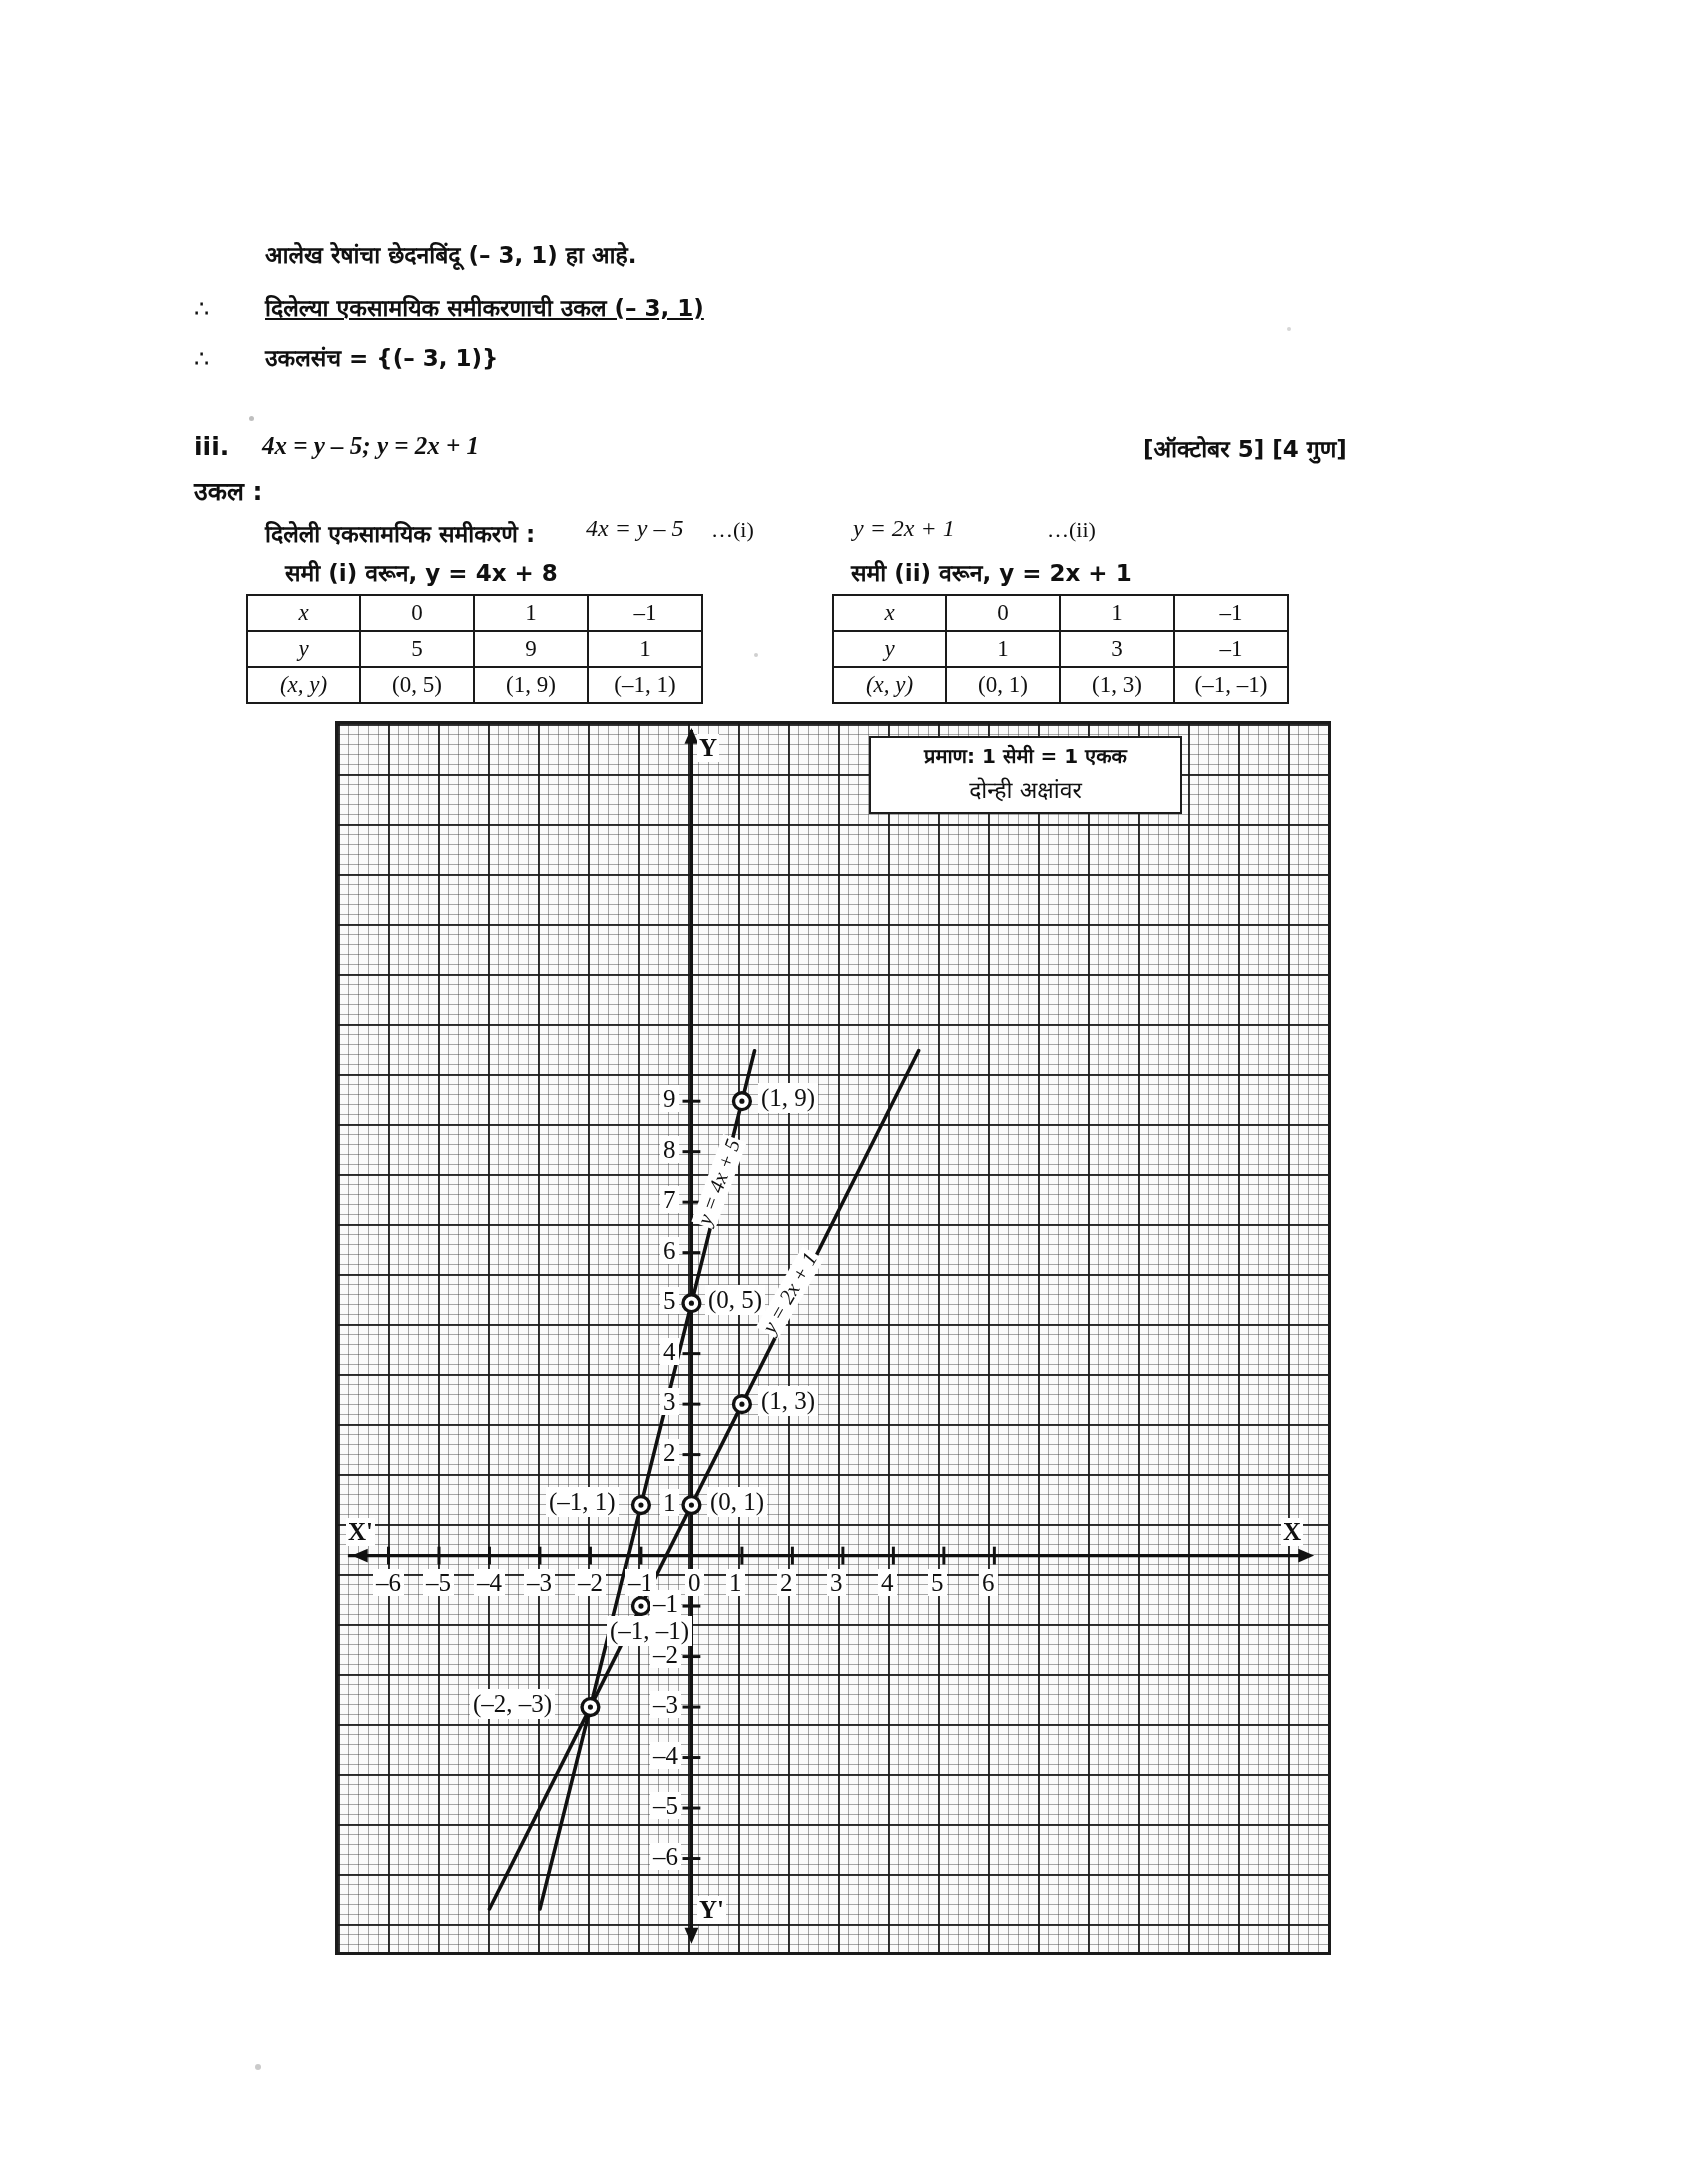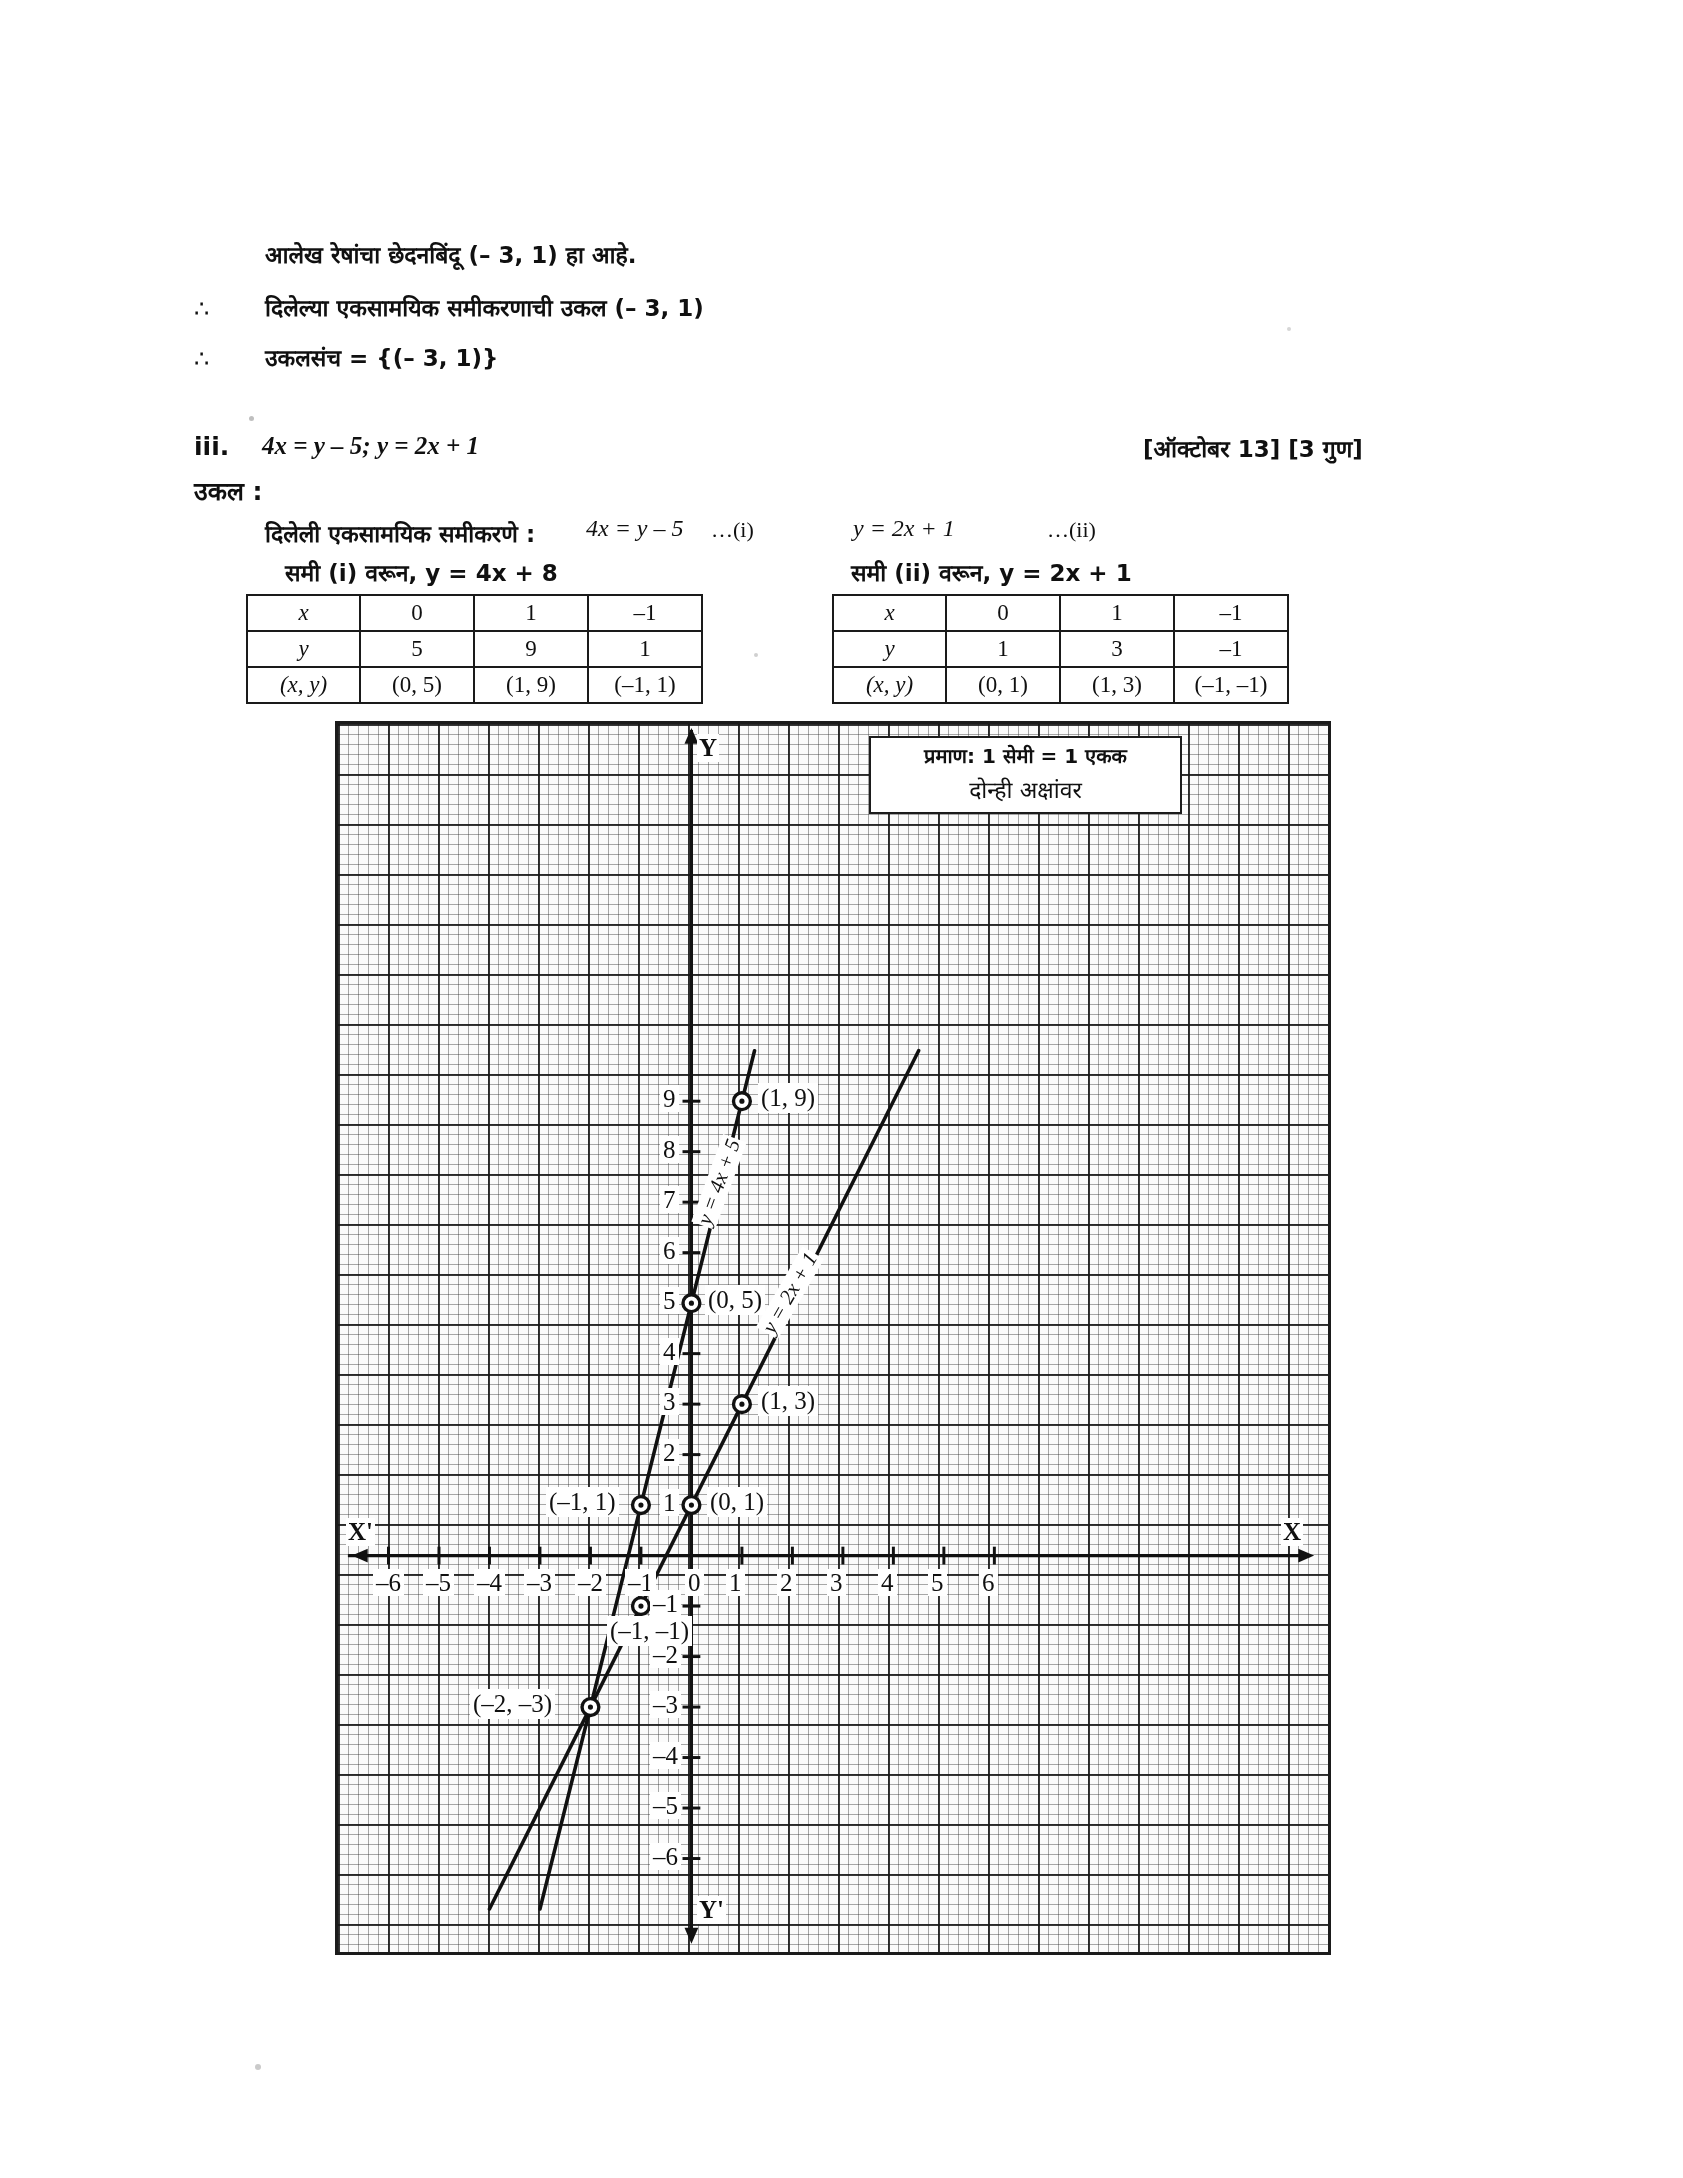--- a/index.html
+++ b/index.html
@@ -15,21 +15,21 @@
 
   
   .dev{font-family:"DejaVu Sans", sans-serif;font-weight:700;}
   .mathit{font-style:italic;}
 
   
   .line{position:absolute;white-space:nowrap;}
 
   #l-intersect{left:265px;top:238px;font-size:23px;}
   #l-therefore1-sym{left:194px;top:295px;font-size:24px;}
-  #l-therefore1{left:265px;top:291px;font-size:23px;}
+  #l-therefore1{left:265px;top:291px;font-size:23px;text-decoration:underline;}
   #l-therefore2-sym{left:194px;top:345px;font-size:24px;}
   #l-therefore2{left:265px;top:341px;font-size:23px;}
 
   #l-num{left:194px;top:432px;font-size:25px;font-weight:700;}
   #l-eq-head{left:262px;top:432px;font-size:25px;font-weight:700;}
   #l-marks{left:1143px;top:432px;font-size:23px;font-weight:700;}
 
   #l-ukal{left:194px;top:473px;font-size:25px;font-weight:700;}
 
   #l-given{left:265px;top:517px;font-size:23px;}
@@ -125,21 +125,21 @@
   <div class="line dev" id="l-intersect">आलेख रेषांचा छेदनबिंदू (– 3, 1) हा आहे.</div>
 
   <div class="line" id="l-therefore1-sym">∴</div>
   <div class="line dev" id="l-therefore1">दिलेल्या एकसामयिक समीकरणाची उकल (– 3, 1)</div>
 
   <div class="line" id="l-therefore2-sym">∴</div>
   <div class="line dev" id="l-therefore2">उकलसंच = {(– 3, 1)}</div>
 
   <div class="line dev" id="l-num">iii.</div>
   <div class="line mathit" id="l-eq-head">4x = y – 5; y = 2x + 1</div>
-  <div class="line dev" id="l-marks">[ऑक्टोबर 13] [3 गुण]</div>
+  <div class="line dev" id="l-marks">[ऑक्टोबर 5] [4 गुण]</div>
 
   <div class="line dev" id="l-ukal">उकल :</div>
 
   <div class="line dev" id="l-given">दिलेली एकसामयिक समीकरणे :</div>
   <div class="line mathit" id="l-eq1">4x = y – 5</div>
   <div class="line" id="l-eq1n">…(i)</div>
   <div class="line mathit" id="l-eq2">y = 2x + 1</div>
   <div class="line" id="l-eq2n">…(ii)</div>
 
   <div class="line dev" id="l-from1">समी (i) वरून, y = 4x + 8</div>

